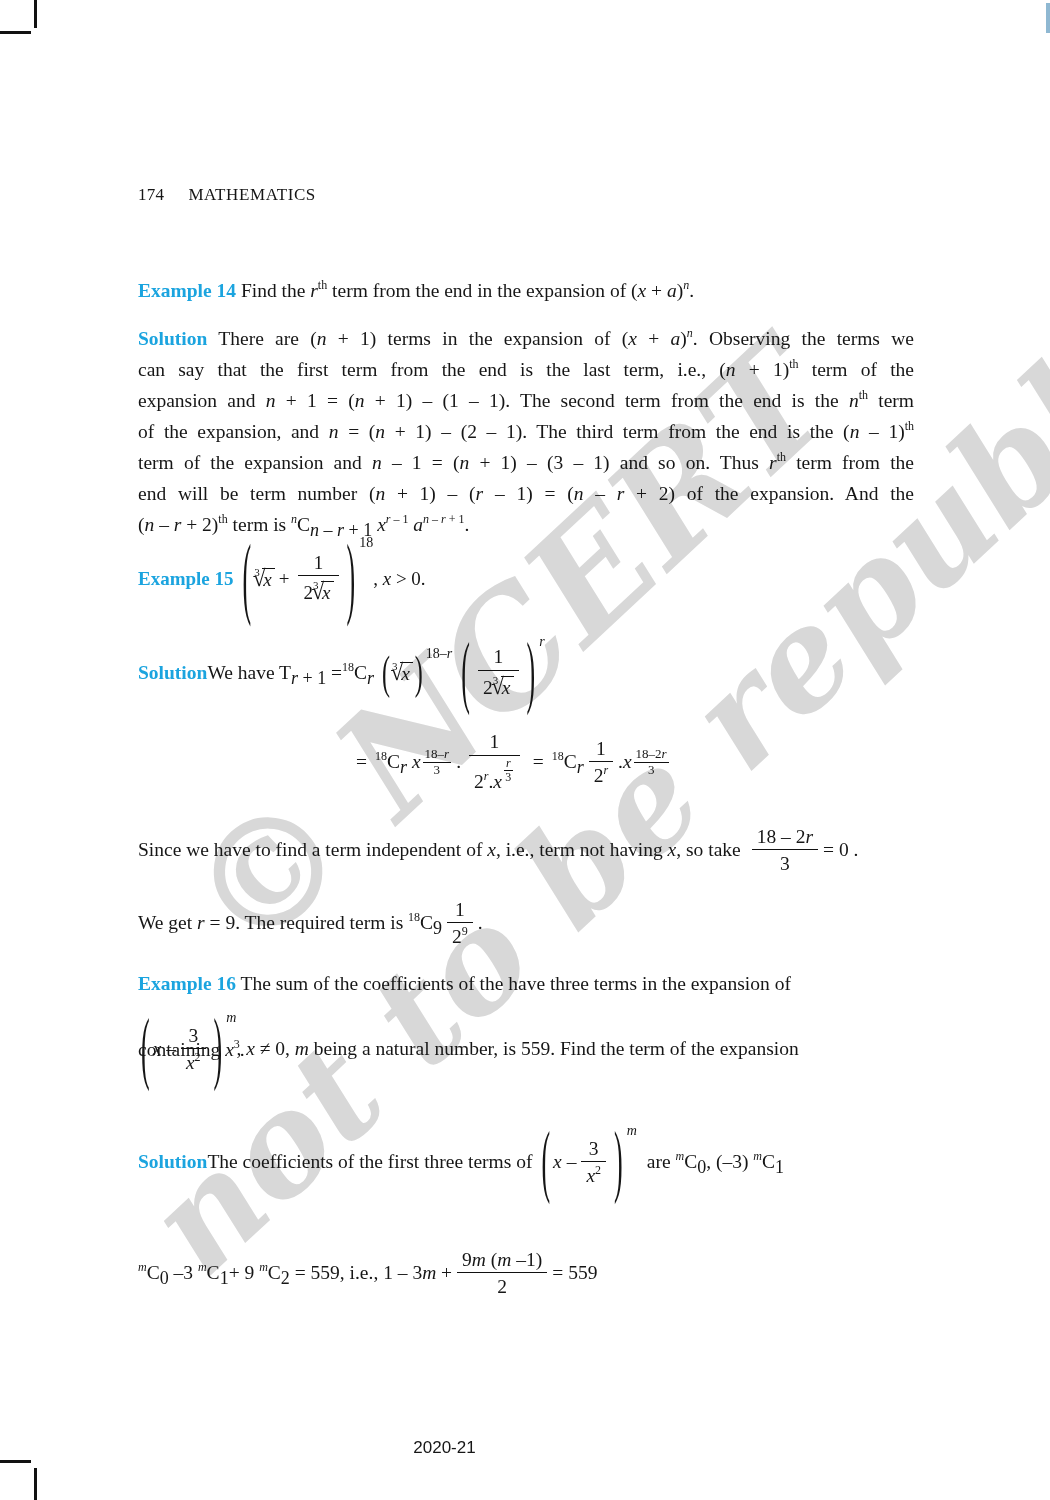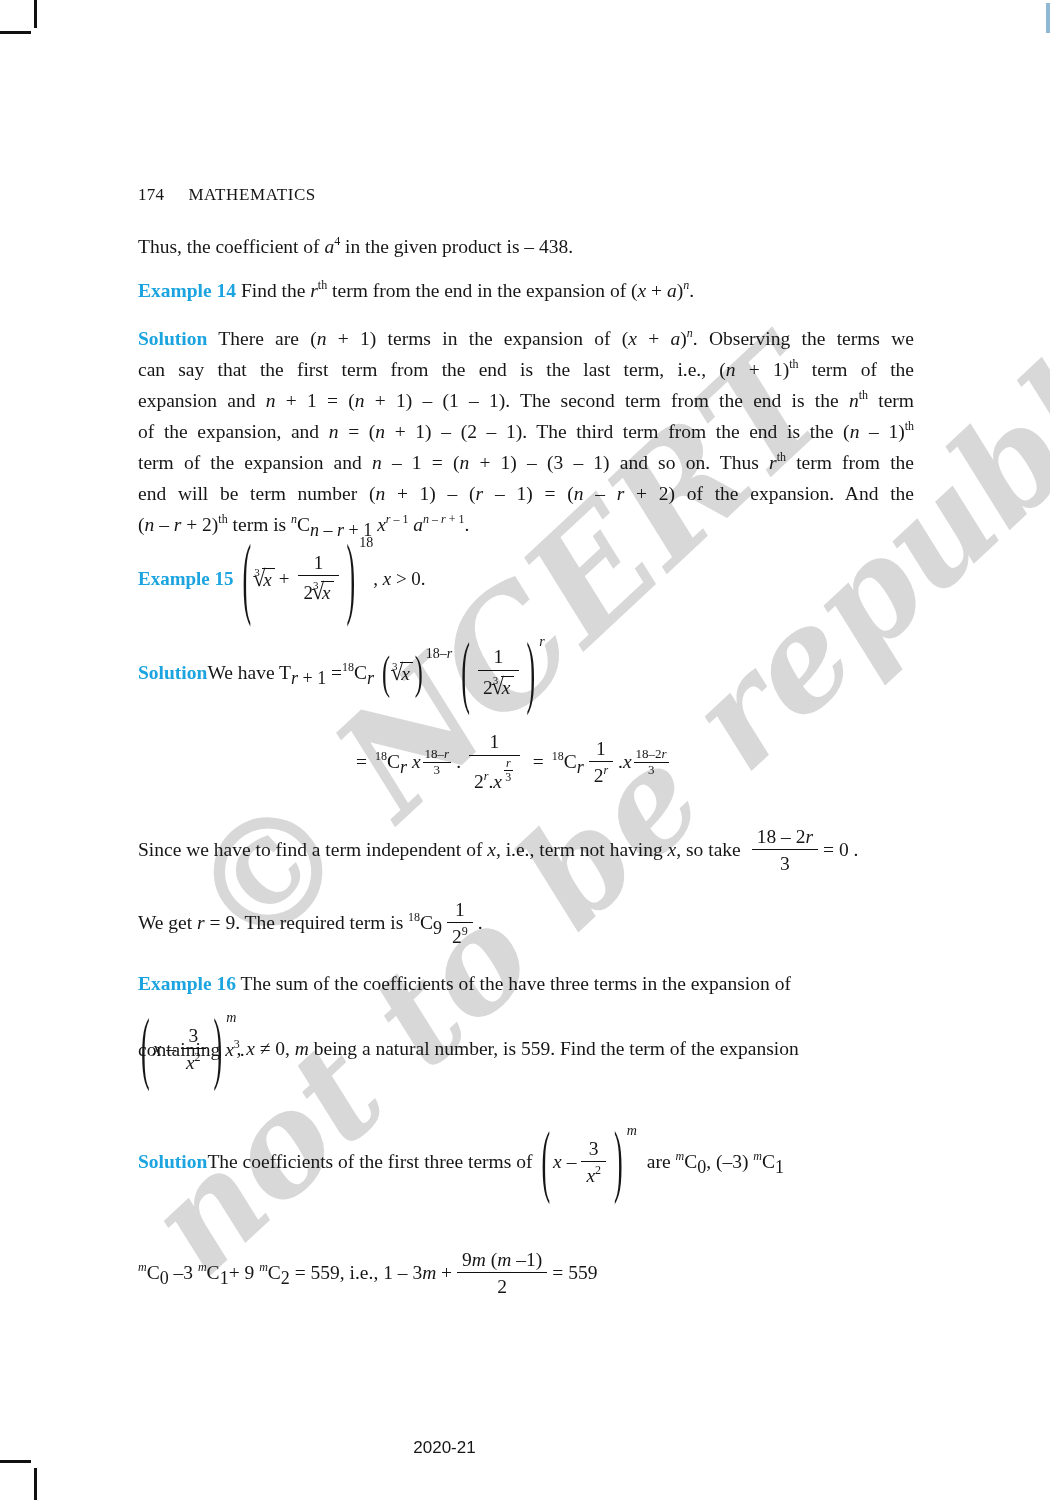--- a/index.html
+++ b/index.html
@@ -69,23 +69,20 @@
   <div class="crop bl-v"></div>
   <div class="edge-tab"></div>
 
   <div class="wm wm1">© NCERT</div>
   <div class="wm wm2">not to be republished</div>
 
   <div class="blk pagehead">
     <span>174</span><span class="ht">MATHEMATICS</span>
   </div>
 
-  <div class="blk" style="top:236px;">
-    <span>Thus, the coefficient of <i>a</i><sup>4</sup> in the given product is – 438.</span>
-  </div>
 
   <div class="blk" style="top:280px;">
     <b class="lbl">Example 14</b><span> Find the <i>r</i><sup>th</sup> term from the end in the expansion of (<i>x</i> + <i>a</i>)<sup><i>n</i></sup>.</span>
   </div>
 
   <div class="blk" style="top:323px;">
     <div class="jl"><b class="lbl">Solution</b><span> There are (<i>n</i> + 1) terms in the expansion of (<i>x</i> + <i>a</i>)<sup><i>n</i></sup>. Observing the terms we</span></div>
     <div class="jl"><span>can say that the first term from the end is the last term, i.e., (<i>n</i> + 1)<sup>th</sup> term of the</span></div>
     <div class="jl"><span>expansion and <i>n</i> + 1 = (<i>n</i> + 1) – (1 – 1). The second term from the end is the <i>n</i><sup>th</sup> term</span></div>
     <div class="jl"><span>of the expansion, and <i>n</i> = (<i>n</i> + 1) – (2 – 1). The third term from the end is the (<i>n</i> – 1)<sup>th</sup></span></div>

